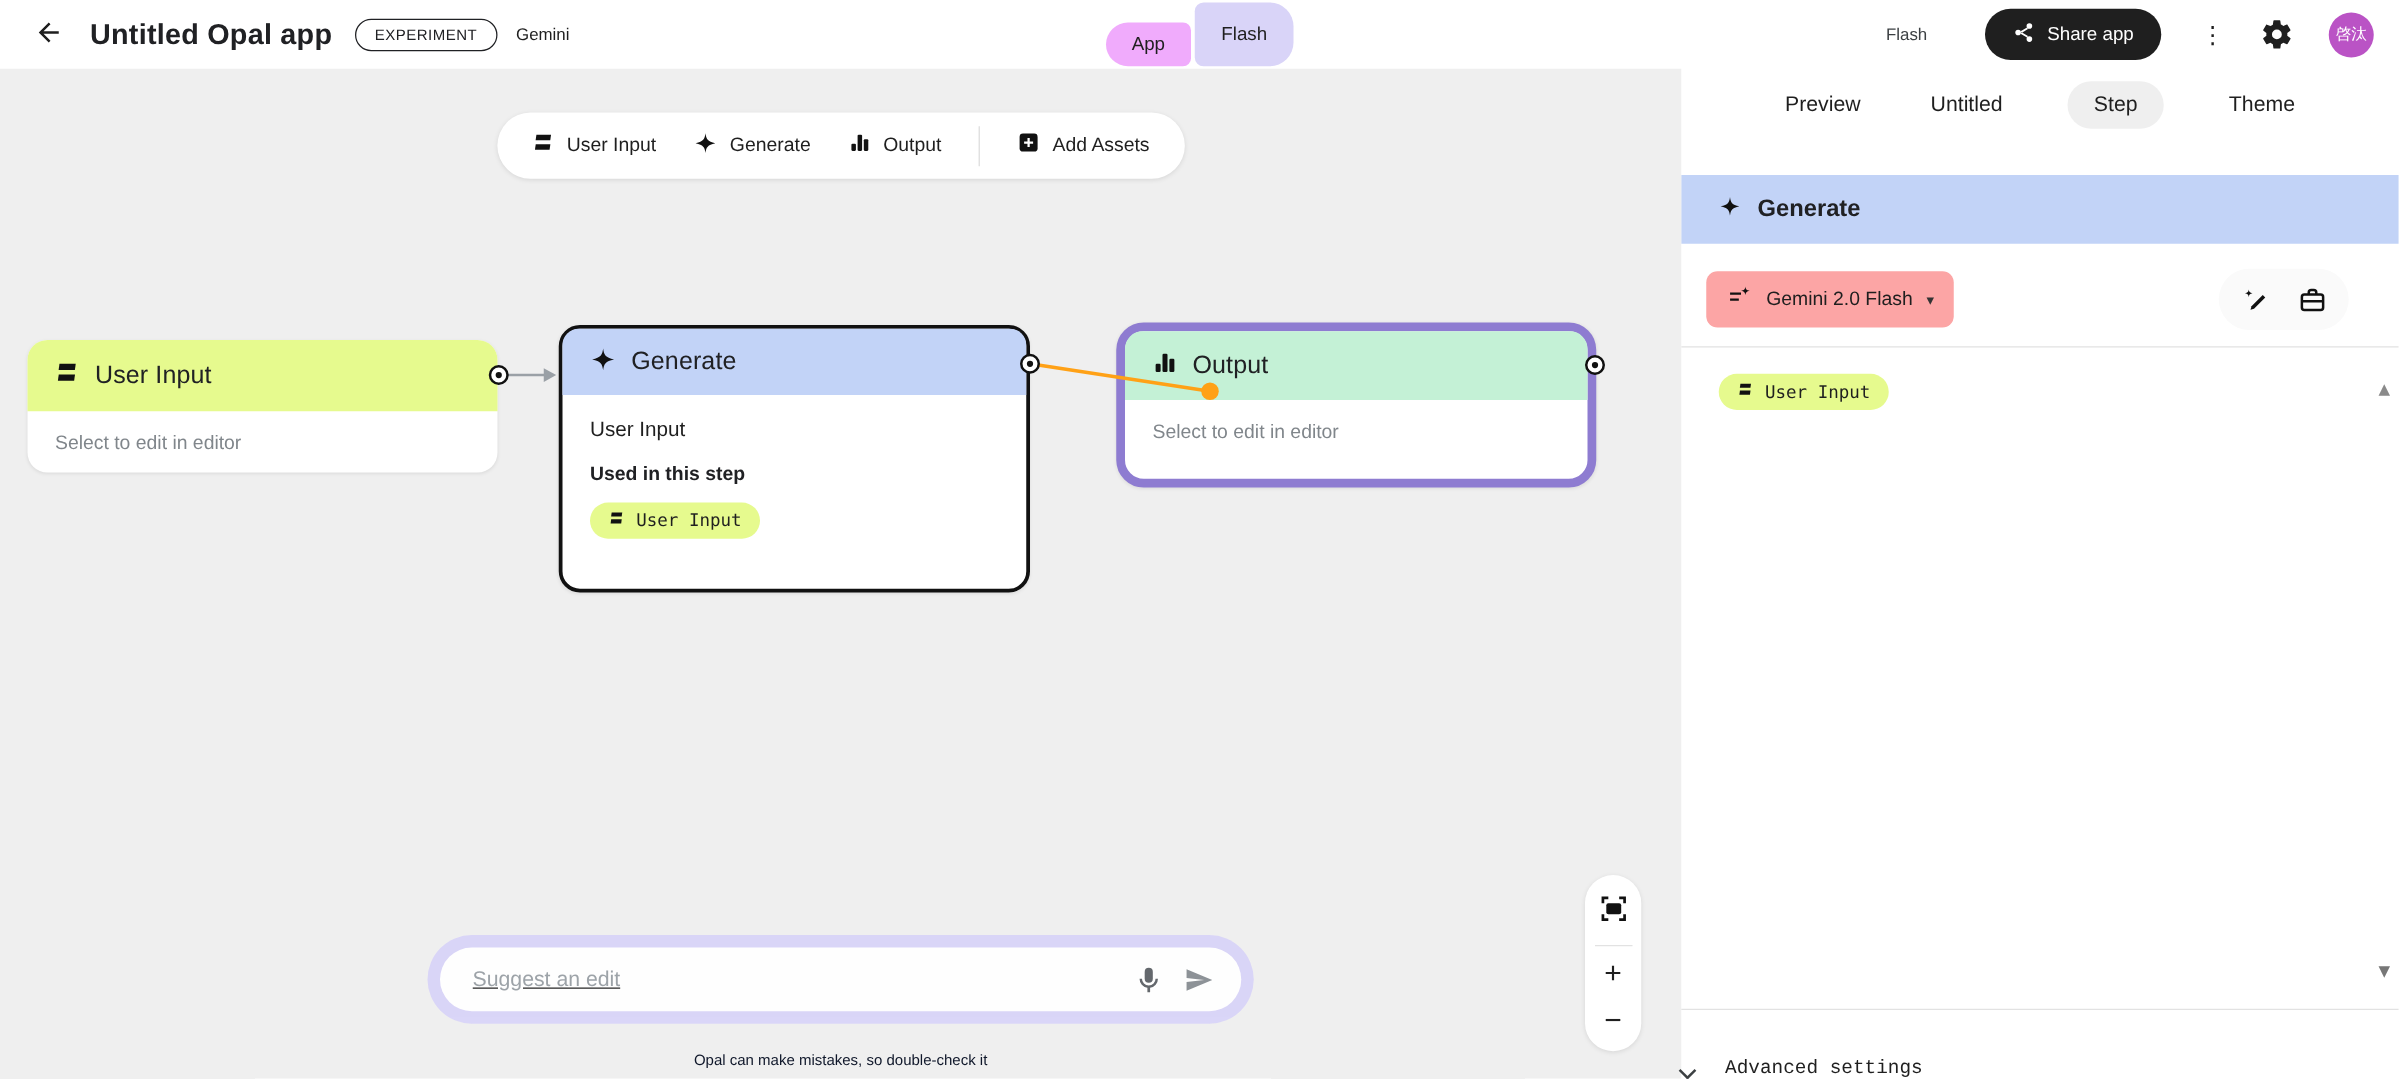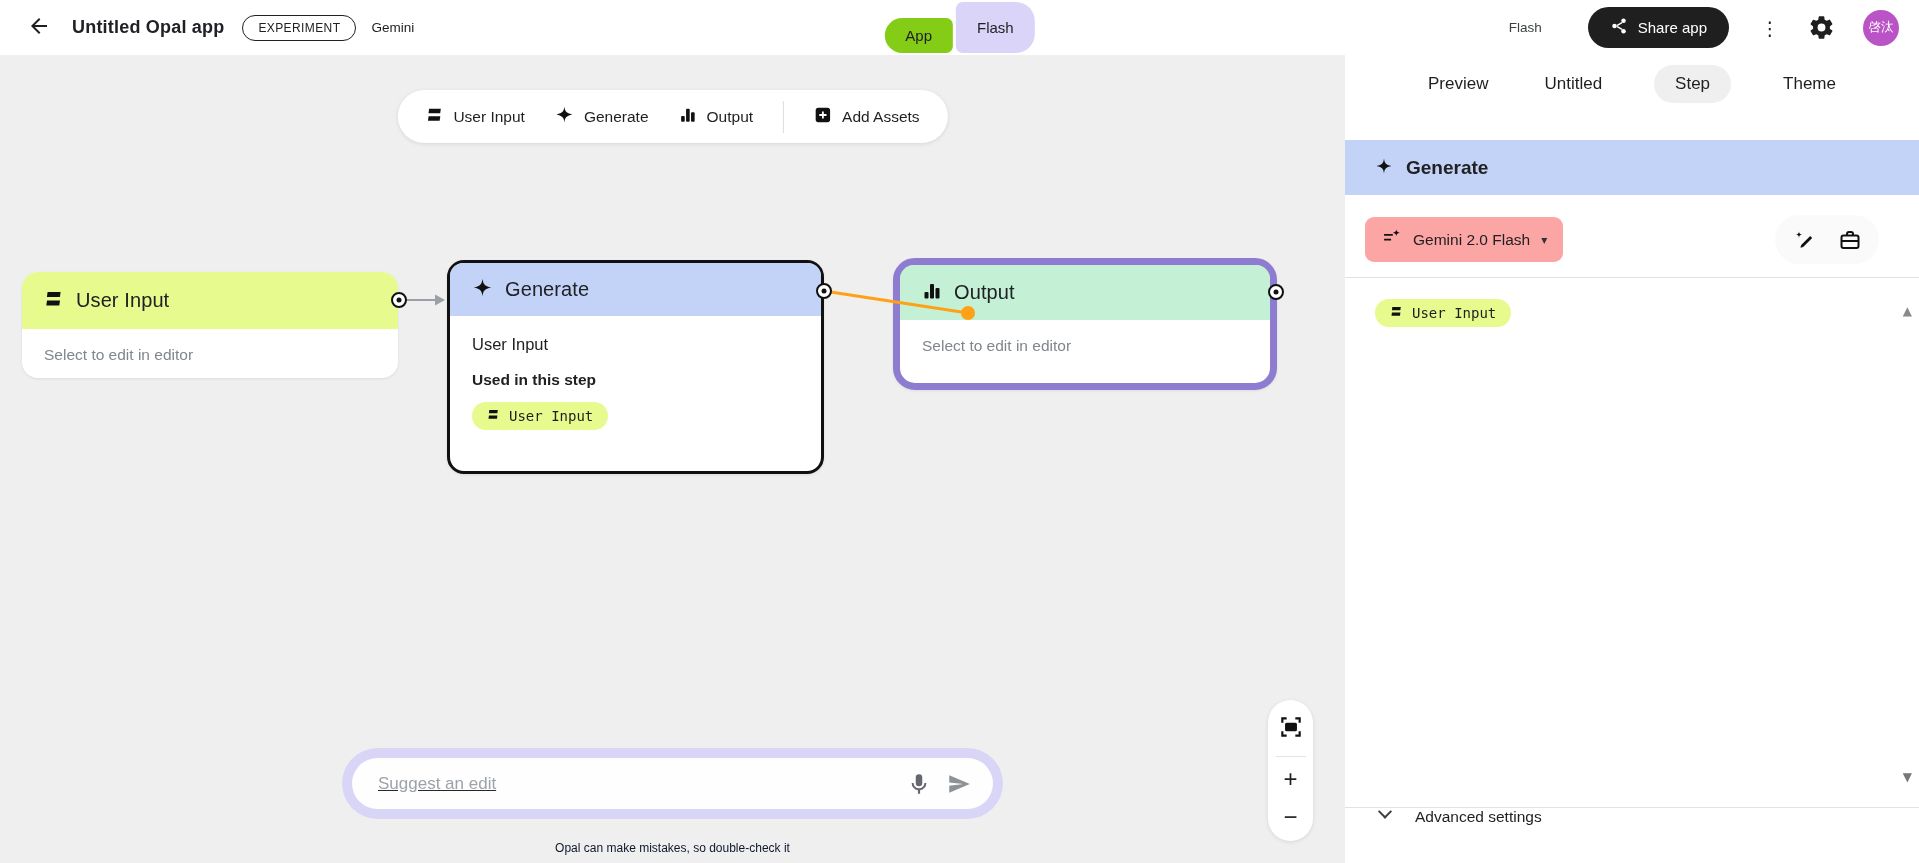--- a/index.html
+++ b/index.html
@@ -4,28 +4,28 @@
 <style>
   * { box-sizing: border-box; margin: 0; padding: 0; }
   html,body { width:1919px; height:863px; overflow:hidden; background:#fff;
               font-family:"Liberation Sans", sans-serif; color:#202124; }
 
   
   .topbar { height:55px; background:#fff; display:flex; align-items:center; position:relative; }
   .topbar-left { display:flex; align-items:center; padding-left:22px; }
   .icon-btn { background:none; border:none; cursor:pointer; display:flex; align-items:center; justify-content:center; }
   .back-btn { width:34px; height:34px; }
-  .app-title { font-size:18px; font-weight:600; margin-left:16px; letter-spacing:.2px; }
+  .app-title { font-size:23px; font-weight:600; margin-left:16px; letter-spacing:.2px; }
   .exp-badge { margin-left:18px; border:1px solid #202124; border-radius:999px; padding:5px 15px;
                font-size:12px; font-weight:500; letter-spacing:.4px; }
   .draft-label { margin-left:15px; font-size:13.5px; color:#1f1f1f; }
 
   .view-toggle { position:absolute; left:50%; transform:translateX(-50%); display:flex; gap:3px; }
   .toggle-seg { border:none; cursor:pointer; font-size:15px; font-weight:500; padding:9px 21px; color:#1f1f1f; }
-  .toggle-app { background:#84cc16; border-radius:19px 7px 7px 19px;margin-top:16px; }
+  .toggle-app { background:#f0abfc; border-radius:19px 7px 7px 19px;margin-top:16px; }
   .toggle-editor { background:var(--editor-toggle-lavender,#d9d4f8); border-radius:7px 19px 19px 7px; }
 
   .topbar-right { margin-left:auto; display:flex; align-items:center; padding-right:20px; }
   .saved-label { font-size:13.5px; color:#3c4043; margin-right:46px; }
   .share-btn { display:flex; align-items:center; gap:10px; background:var(--share-button-black,#1f1f1f);
                color:#fff; border:none; border-radius:999px; height:41px; padding:0 22px;
                font-size:15px; font-weight:500; cursor:pointer; }
   .kebab-btn { font-family:"DejaVu Sans",sans-serif; font-size:19px; color:#1f1f1f; width:30px; height:34px; margin:0 18px 0 26px; }
   .gear-btn { width:36px; height:36px; margin-right:24px; }
   .avatar { width:36px; height:36px; border-radius:50%; background:var(--avatar-purple,#ba53c5);
@@ -120,22 +120,22 @@
   .tools-pill .icon-btn { width:38px; height:38px; }
 
   .panel-divider { height:1px; background:#e2e2e2; margin-top:13px; }
   .prompt-editor { flex:1; position:relative; padding:21px 0 0 30px; cursor:text; }
   .prompt-editor .chip { margin-top:0; }
   .scroll-arrow { position:absolute; right:7px; font-family:"DejaVu Sans",sans-serif; font-size:12px;
                   color:#8a8a8a; background:none; border:none; cursor:pointer; }
   .scroll-up { top:26px; }
   .scroll-down { bottom:10px; color:#777; }
 
-  .advanced-row { height:55px; display:flex; align-items:flex-start; gap:25px; padding-left:35px;
-                  background:none; border:none; cursor:pointer; font-family:Liberation Sans, sans-serif; }
+  .advanced-row { height:55px; display:flex; align-items:flex-end; gap:25px; 
+                  background:none; border:none; cursor:pointer; font-family:Liberation Mono, monospace; }
   .chevron-down { width:10px; height:10px; border-left:2px solid #3c4043; border-bottom:2px solid #3c4043;
                   transform:rotate(-45deg) translate(1px,-1px); }
   .advanced-label { font-size:15.5px; color:#1f1f1f; }
 </style>
 </head>
 <body>
 
 <header class="topbar">
   <div class="topbar-left">
     <button class="icon-btn back-btn">

